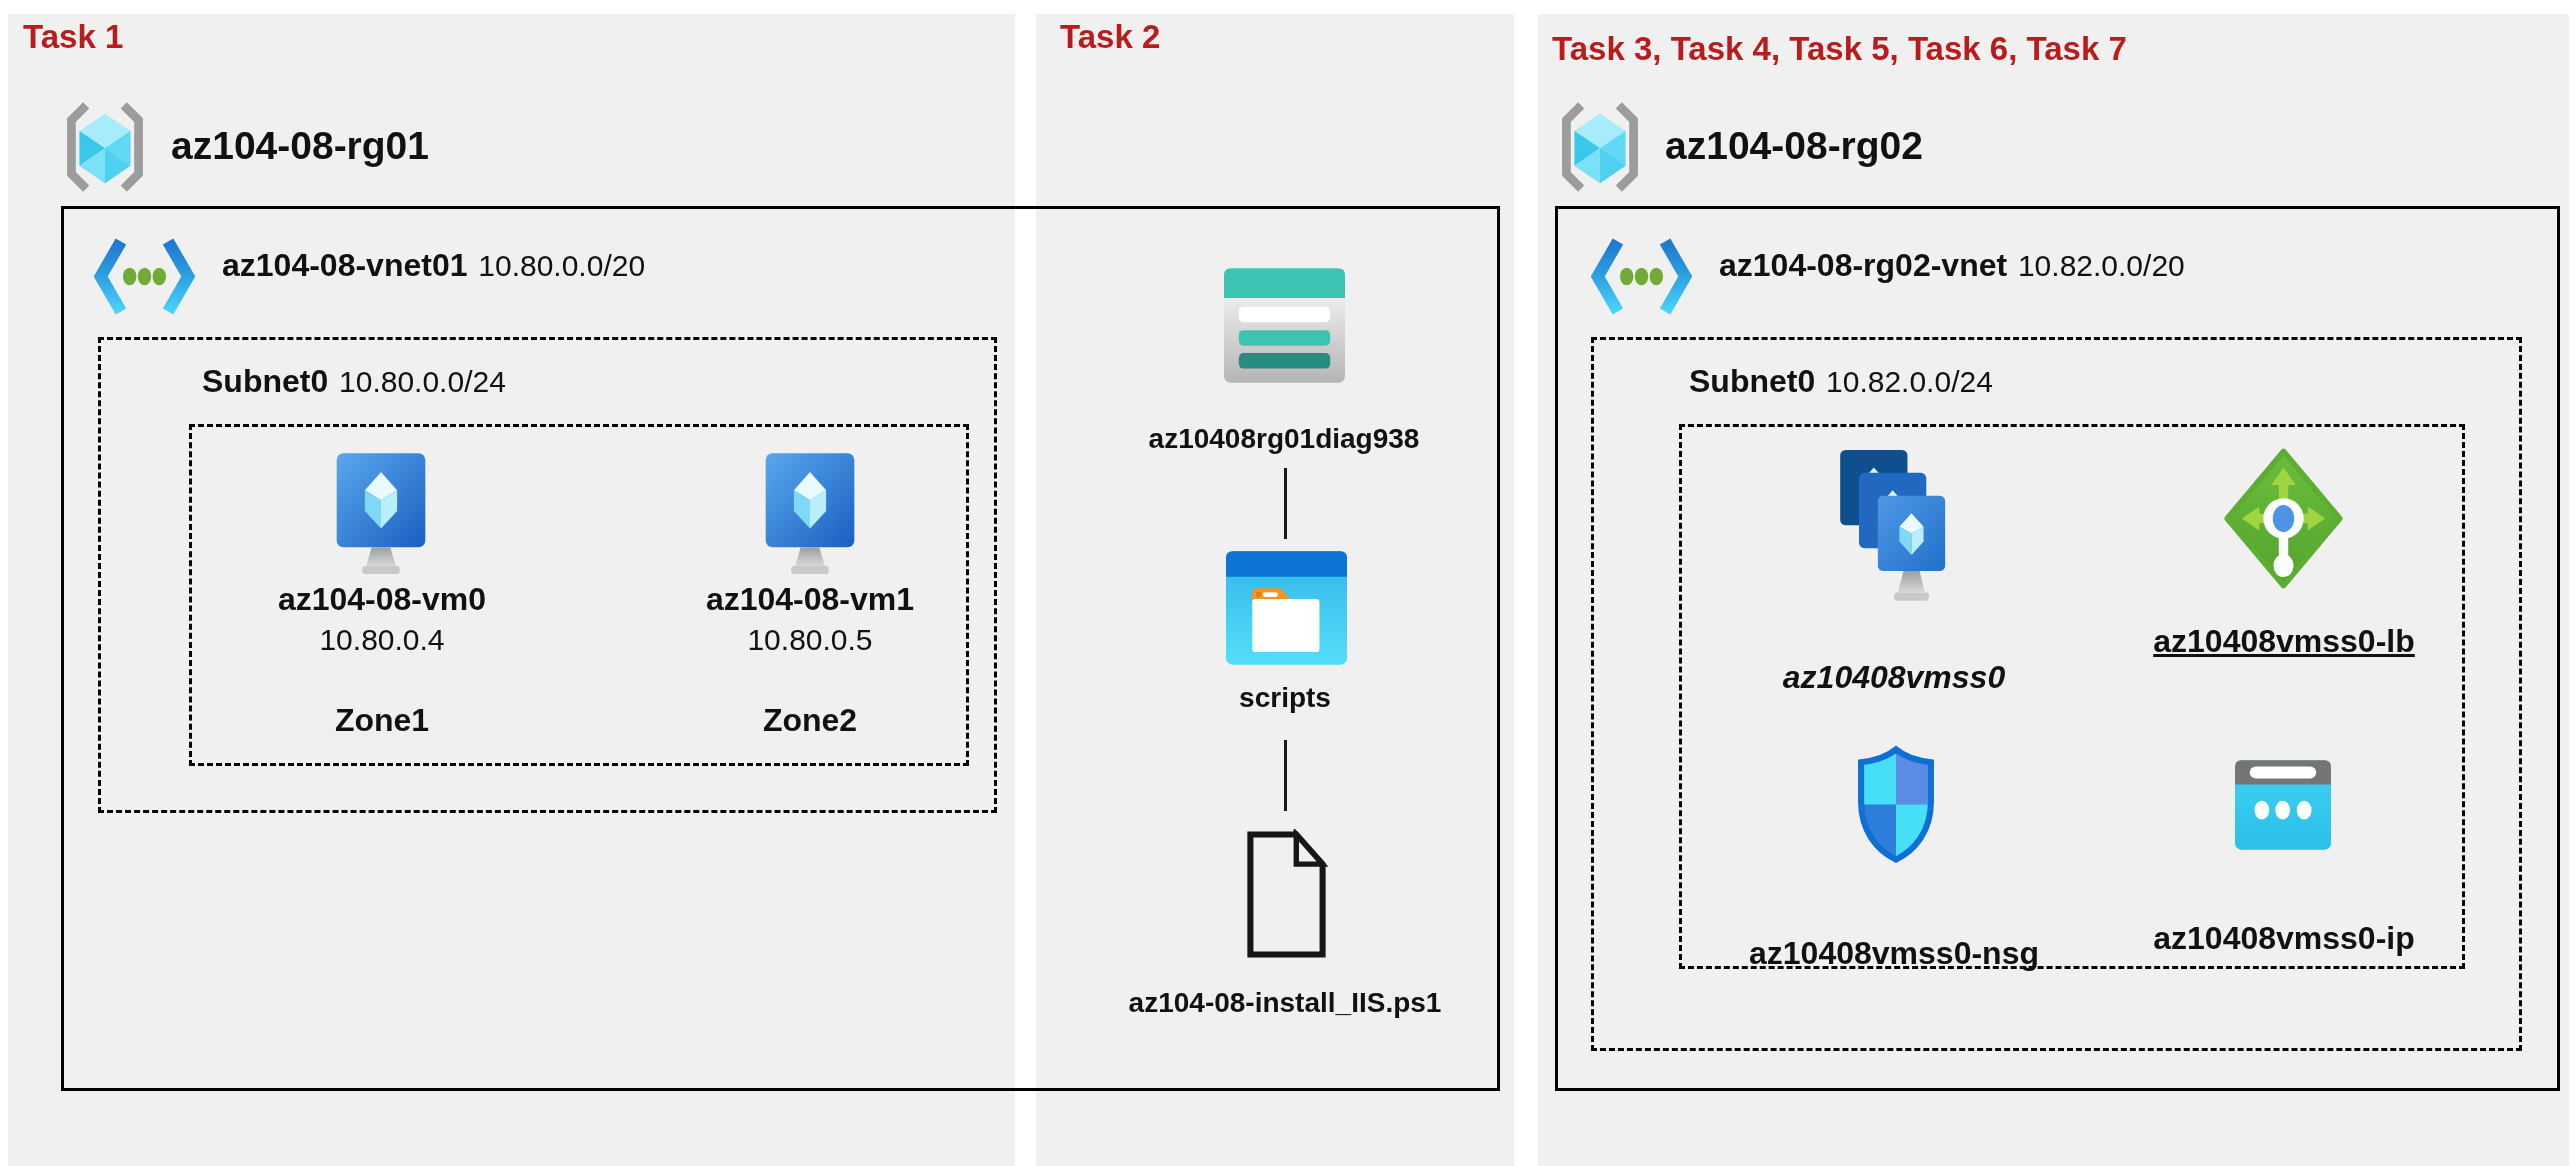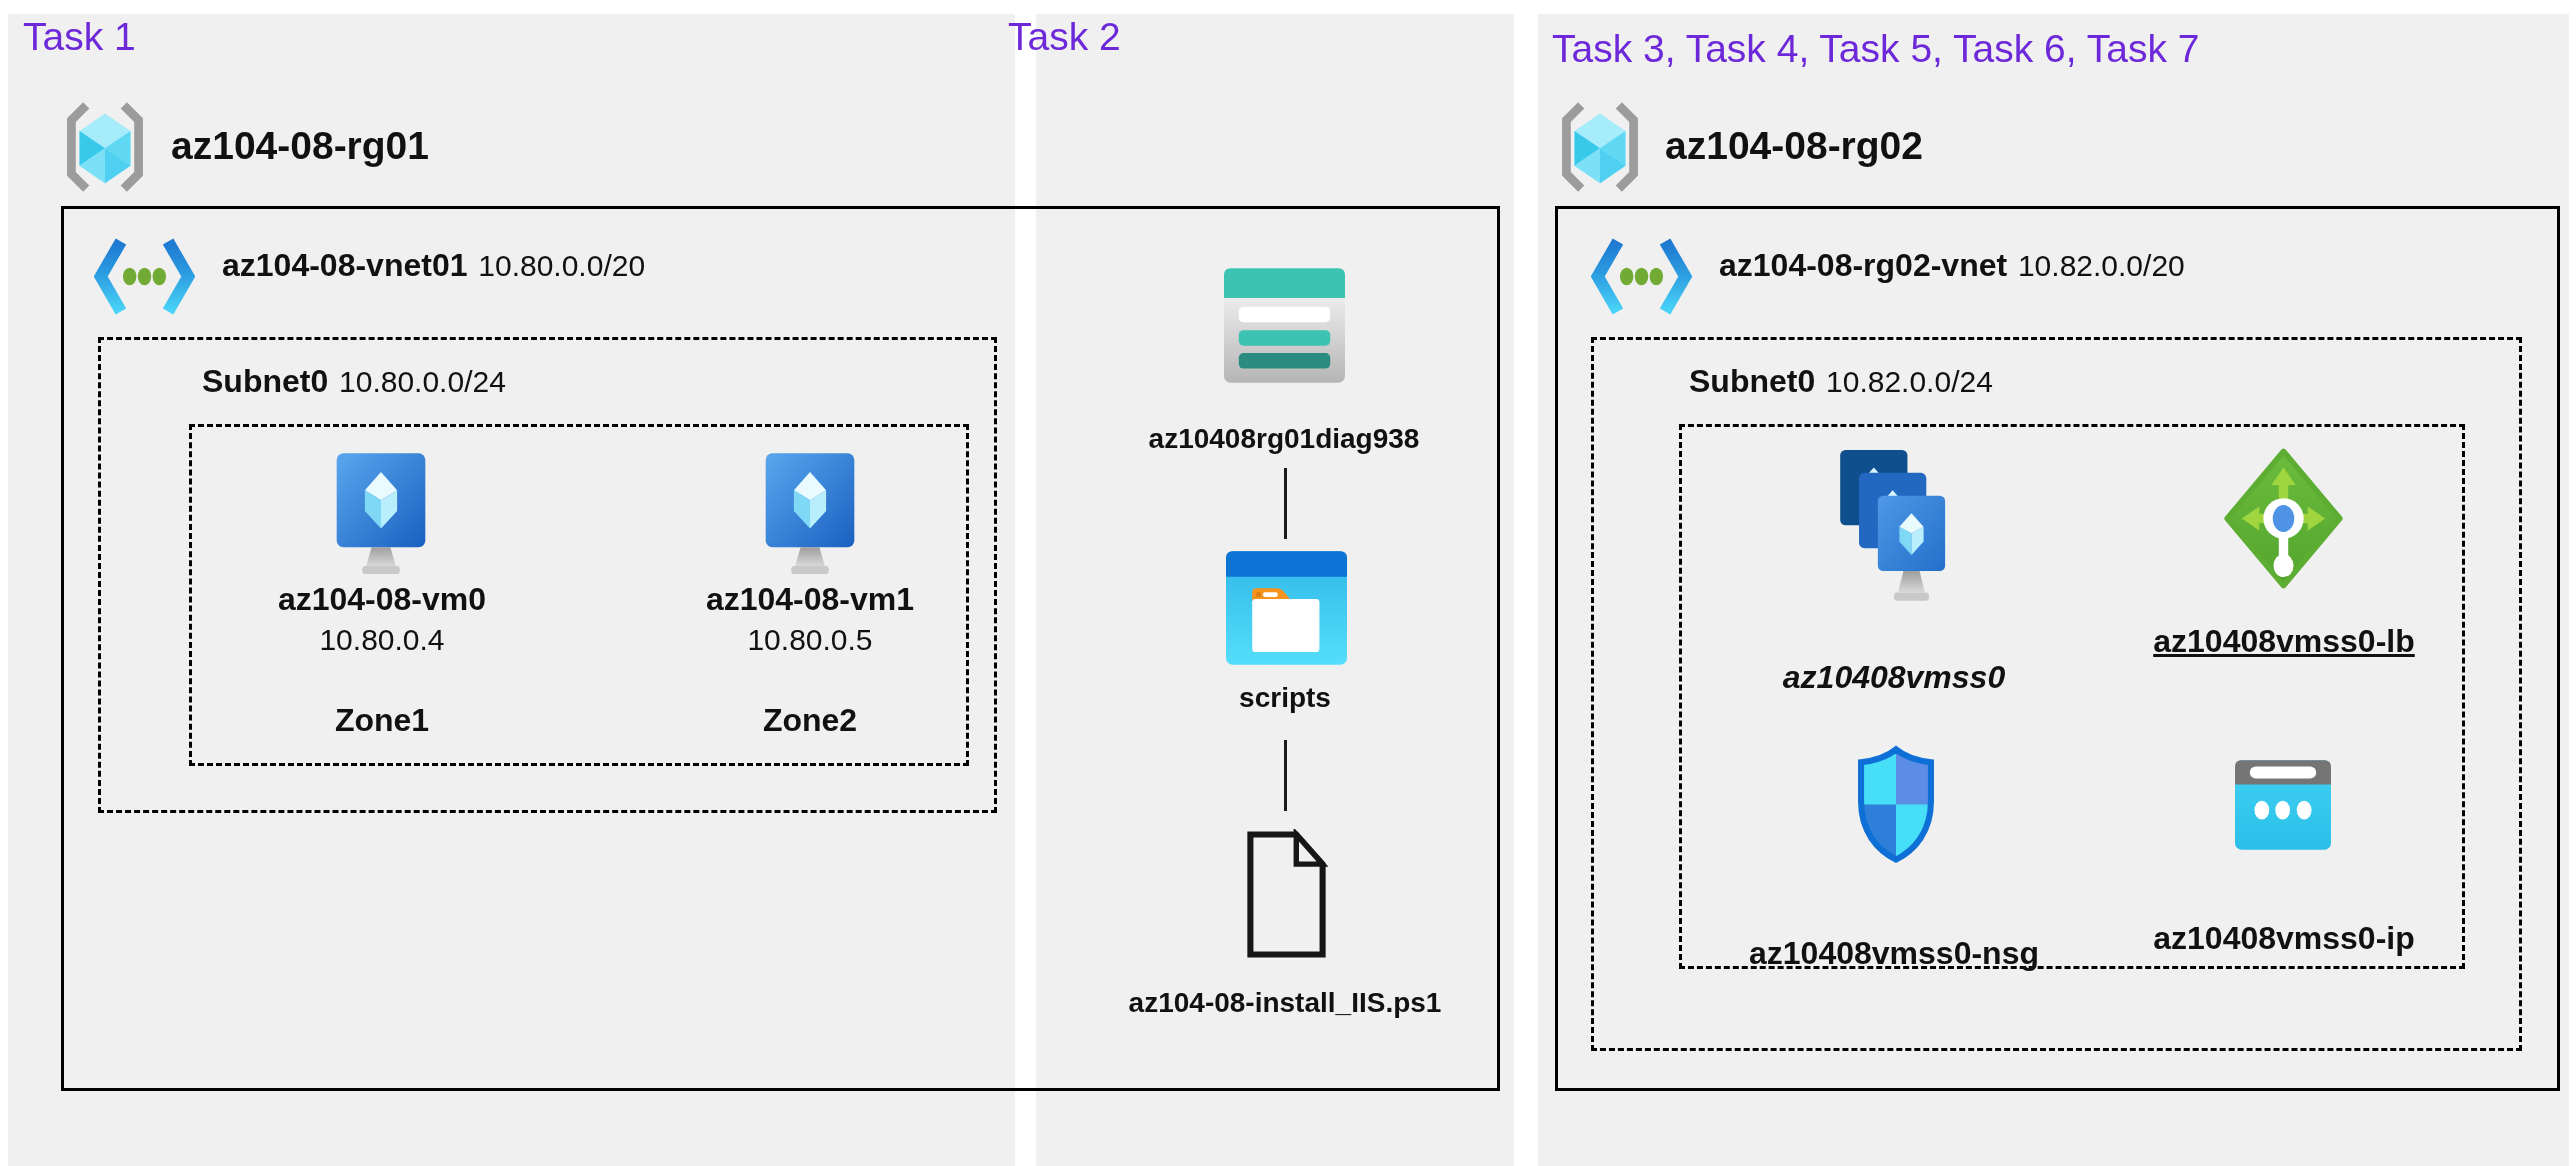--- a/index.html
+++ b/index.html
@@ -3,21 +3,21 @@
 <meta charset="utf-8">
 <style>
   html,body { margin:0; padding:0; }
   body {
     width:2576px; height:1166px; background:#ffffff; position:relative;
     font-family:"Liberation Sans", sans-serif; color:#111;
     overflow:hidden;
   }
   .abs { position:absolute; }
   .panel { position:absolute; top:13.5px; height:1152px; background:#f0f0f0; }
-  .hdr { position:absolute; font-size:39px; font-weight:400; color:#6d28d9; line-height:49px; white-space:nowrap; }
+  .hdr { position:absolute; font-size:33px; font-weight:700; color:#b91c1c; line-height:49px; white-space:nowrap; }
   .rg-label { position:absolute; font-size:39px; font-weight:700; line-height:49px; white-space:nowrap; }
   .res-label { position:absolute; font-size:32px; font-weight:700; line-height:40px; white-space:nowrap;text-align:right; }
   .res-label .cidr { font-weight:400; font-size:30px; margin-left:10.8px; }
   .outline-rect { position:absolute; border:3.4px solid #000; background:transparent; }
   .dashed-rect { position:absolute; border:3.4px dashed #000; background:transparent; }
   .clabel { position:absolute; transform:translateX(-50%); white-space:nowrap; text-align:center; }
   .vm-name  { font-size:32px; font-weight:700; line-height:38px; }
   .vm-ip    { font-size:30px; font-weight:400; line-height:35px; }
   .vm-zone  { font-size:32px; font-weight:700; line-height:38px; }
   .mid-label { font-size:28px; font-weight:700; line-height:39px; }
@@ -64,21 +64,21 @@
         <stop offset="1" stop-color="#52a42d"></stop>
     </linearGradient>
   </defs>
 </svg>
 
 <div class="panel" style="left:8px; width:1007px;"></div>
 <div class="panel" style="left:1036px; width:478px;"></div>
 <div class="panel" style="left:1538px; width:1031px;"></div>
 
 <div class="hdr" style="left:23px; top:12px;">Task 1</div>
-<div class="hdr" style="left:1008px; top:12px;">Task 2</div>
+<div class="hdr" style="left:1060px; top:12px;">Task 2</div>
 <div class="hdr" style="left:1552px; top:24px;">Task 3, Task 4, Task 5, Task 6, Task 7</div>
 
 <div class="abs" style="left:62px; top:100px;">
   <svg width="86" height="94" viewBox="0 0 128 140">
     <polyline points="36,8 14,30 14,110 36,132" fill="none" stroke="#9c9c9c" stroke-width="13"></polyline>
     <polyline points="92,8 114,30 114,110 92,132" fill="none" stroke="#9c9c9c" stroke-width="13"></polyline>
     <polygon points="64,20 102,46 102,98 64,124 26,98 26,46" fill="#a6ecfb"></polygon>
     <polygon points="26,46 64,72 26,98" fill="#38c8ea"></polygon>
     <polygon points="102,46 64,72 102,98" fill="#60d7f3"></polygon>
     <polygon points="64,72 26,98 64,124" fill="#7ce0f7"></polygon>

